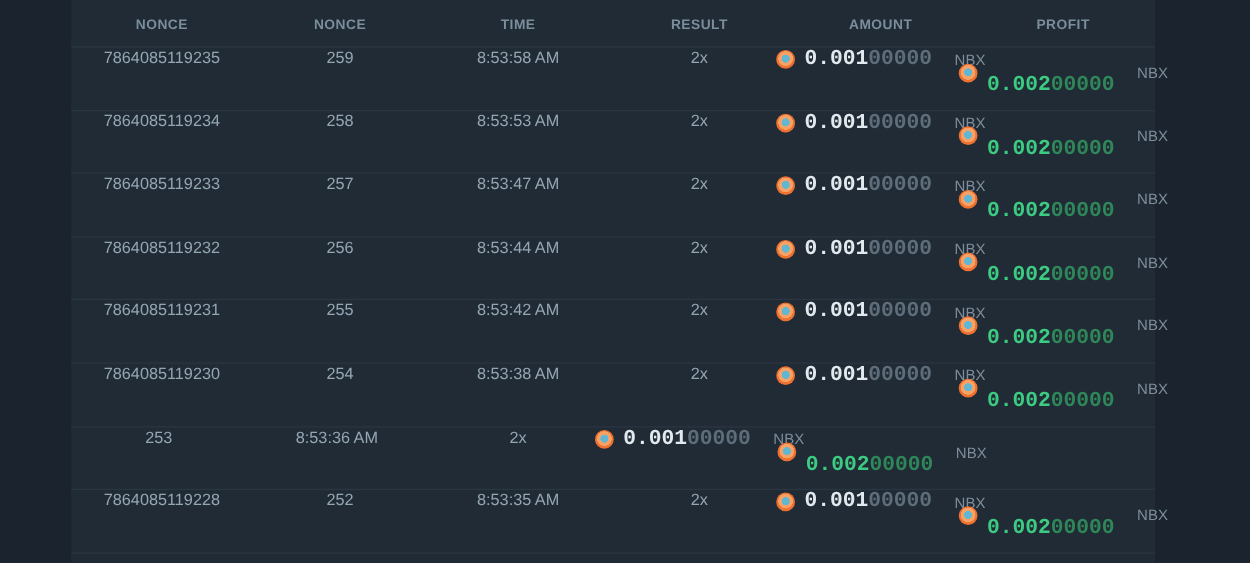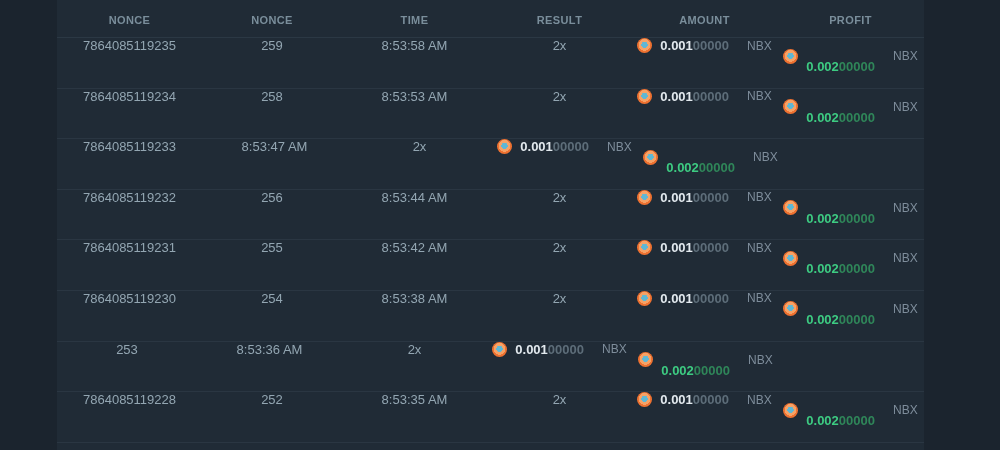--- a/index.html
+++ b/index.html
@@ -56,24 +56,25 @@
     width: 15px; height: 15px;
     border-radius: 50%;
     background: radial-gradient(circle at 50% 46%,
       #5fb7d4 0 28%,
       #f6a266 30% 52%,
       #ee7130 54% 100%);
     margin-right: 8px;
     flex: 0 0 auto;
   }
   .num {
-    font-size: 13px;
+    font-size: 17px;
     font-weight: 700;
     color: #e2e9ee;
     white-space: nowrap;
+    font-family: Liberation Mono, monospace;
   }
   .num .zeros { color: #5d6d79; font-weight: 700; }
   .num.green { color: #3dcb82; margin-top: 21px; }
   .num.green .zeros { color: #2f8659; }
   .cur {
     font-size: 12px;
     color: #7e8d9b;
     margin-left: 18px;
     white-space: nowrap;
   }
@@ -121,20 +122,21 @@
       </div>
       <div class="td col-profit money">
         <span class="coin"></span>
         <span class="num green"><span>0.002</span><span class="zeros">00000</span></span>
         <span class="cur">NBX</span>
       </div>
     </div>
 
     <div class="row">
       <div class="td col-hash">7864085119233</div>
+      <div class="td col-nonce">257</div>
       <div class="td col-time">8:53:47 AM</div>
       <div class="td col-result">2x</div>
       <div class="td col-amount money">
         <span class="coin"></span>
         <span class="num"><span>0.001</span><span class="zeros">00000</span></span>
         <span class="cur">NBX</span>
       </div>
       <div class="td col-profit money">
         <span class="coin"></span>
         <span class="num green"><span>0.002</span><span class="zeros">00000</span></span>

